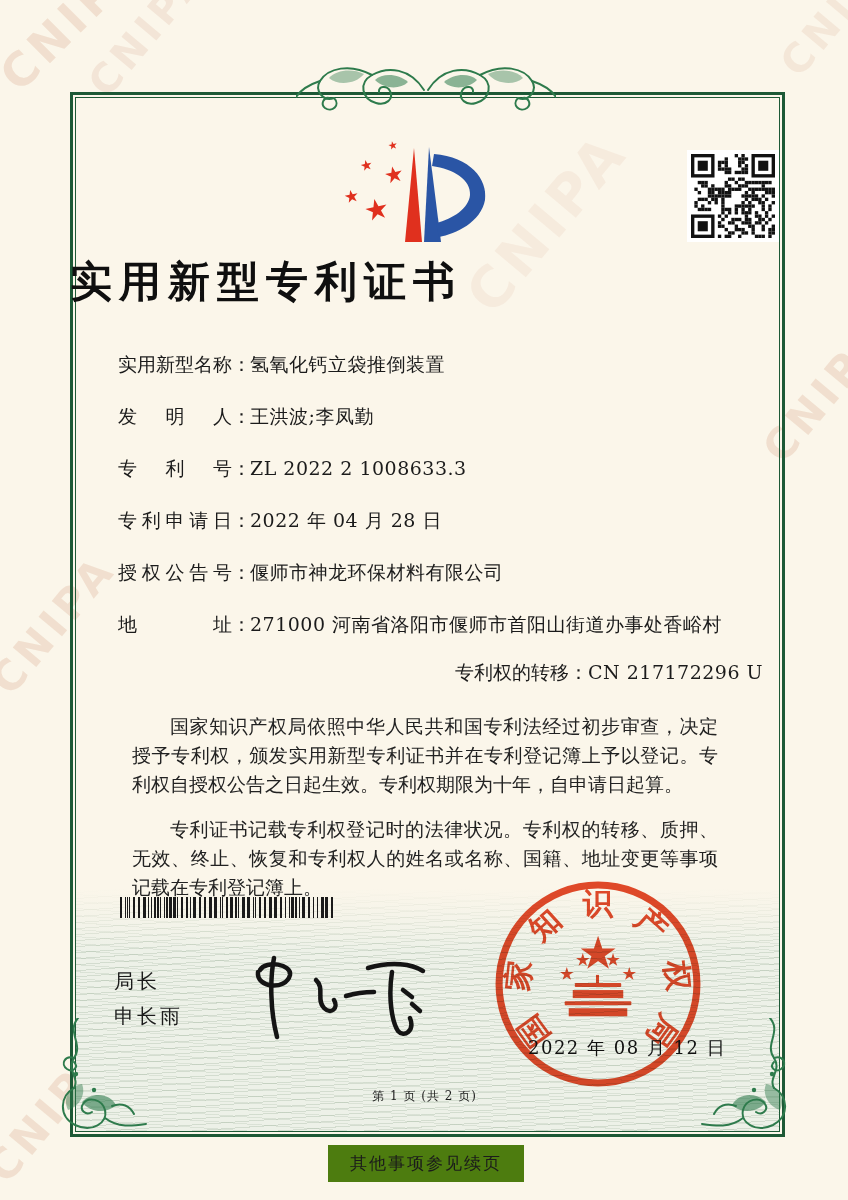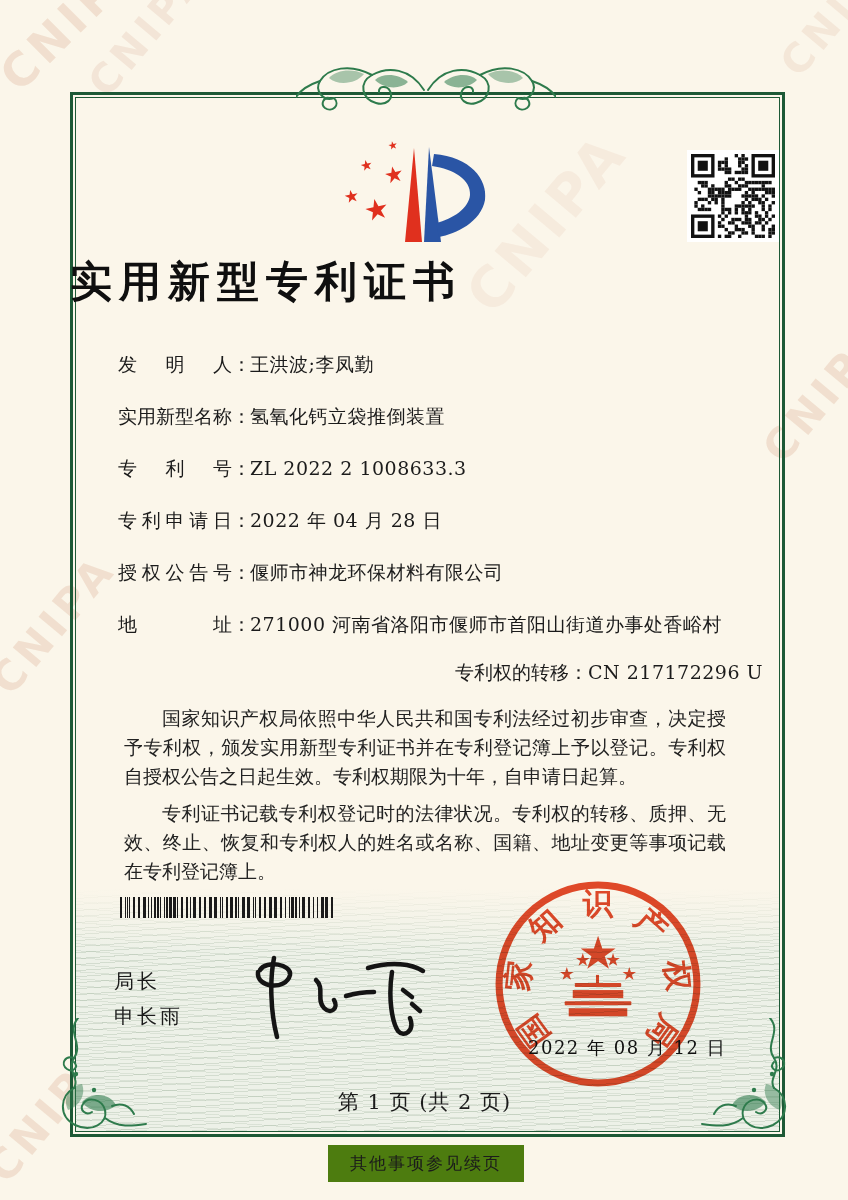--- a/index.html
+++ b/index.html
@@ -58,28 +58,28 @@
          font-size:42px; font-weight:bold; letter-spacing:7px; color:#0f0f0f;}
   .fields{left:118px; top:352px; width:624px; font-size:19px;}
   .frow{height:26px; margin-bottom:26px; white-space:nowrap;}
   .lbl{display:inline-block; width:114px; text-align:justify; text-align-last:justify; vertical-align:top;}
   .cl{display:inline-block; width:18px;}
   .val{letter-spacing:.5px;}
   .grant{left:118px; top:660px; width:624px; font-size:19px; white-space:nowrap;}
   .grant .right{position:absolute; left:337px; top:0; white-space:nowrap;}
   .paras{left:116px; top:696px; width:618px; font-size:19px; line-height:29px;
          text-align:justify; color:#222;}
-  .paras p{margin:8px; text-indent:2em;}
+  .paras p{margin:16px; text-indent:2em;}
   .barcode{left:120px; top:897px; width:218px; height:21px;}
   .signoff{left:114px; top:964px; font-size:20px; letter-spacing:3px; line-height:35px;}
   .signature{left:246px; top:938px;}
   .seal{left:492px; top:878px; width:212px; height:212px; opacity:.94; mix-blend-mode:multiply;}
   .seal text{font-size:30px; font-weight:bold; fill:#e2401e; font-family:"DejaVu Serif",serif;}
   .seal-date{left:528px; top:1036px; font-size:18px; letter-spacing:1.5px; color:#101010; z-index:5;}
-  .pagenum{left:70px; top:1088px; width:709px; text-align:center; font-size:21px; letter-spacing:1px;}
+  .pagenum{left:70px; top:1088px; width:709px; text-align:center; font-size:12px; letter-spacing:1px;}
   .notebox{left:328px; top:1145px; width:196px; height:37px; background:#4d7c0f;
            display:flex; align-items:center; justify-content:center;
            font-size:17px; letter-spacing:2px; z-index:4;}
   .g-stroke{stroke:#2e7b4c; fill:none; stroke-width:2; stroke-linecap:round;}
   .g-fill{fill:#2e7b4c; stroke:none;}
 </style>
 </head>
 <body>
 
 <div class="page">
@@ -362,22 +362,22 @@
         <rect x="68" y="6.8" width="10.2" height="10.2" fill="#111"></rect>
         <rect x="0" y="61.199999999999996" width="23.8" height="23.8" fill="#111"></rect>
         <rect x="3.4" y="64.6" width="17" height="17" fill="#fff"></rect>
         <rect x="6.8" y="68" width="10.2" height="10.2" fill="#111"></rect>
       </svg>
   </div>
 
   <div class="abs title">实用新型专利证书</div>
 
   <div class="abs fields">
+    <div class="frow"><span class="lbl">实用新型名称</span><span class="cl">：</span><span class="val">氢氧化钙立袋推倒装置</span></div>
     <div class="frow"><span class="lbl">发明人</span><span class="cl">：</span><span class="val">王洪波;李凤勤</span></div>
-    <div class="frow"><span class="lbl">实用新型名称</span><span class="cl">：</span><span class="val">氢氧化钙立袋推倒装置</span></div>
     <div class="frow"><span class="lbl">专利号</span><span class="cl">：</span><span class="val">ZL 2022 2 1008633.3</span></div>
     <div class="frow"><span class="lbl">专利申请日</span><span class="cl">：</span><span class="val">2022 年 04 月 28 日</span></div>
     <div class="frow"><span class="lbl">授权公告号</span><span class="cl">：</span><span class="val">偃师市神龙环保材料有限公司</span></div>
     <div class="frow"><span class="lbl">地址</span><span class="cl">：</span><span class="val">271000 河南省洛阳市偃师市首阳山街道办事处香峪村</span></div>
   </div>
 
   <div class="abs grant">
     <span class="right"><span>专利权的转移</span><span>：</span><span class="val">CN 217172296 U</span></span>
   </div>
 

